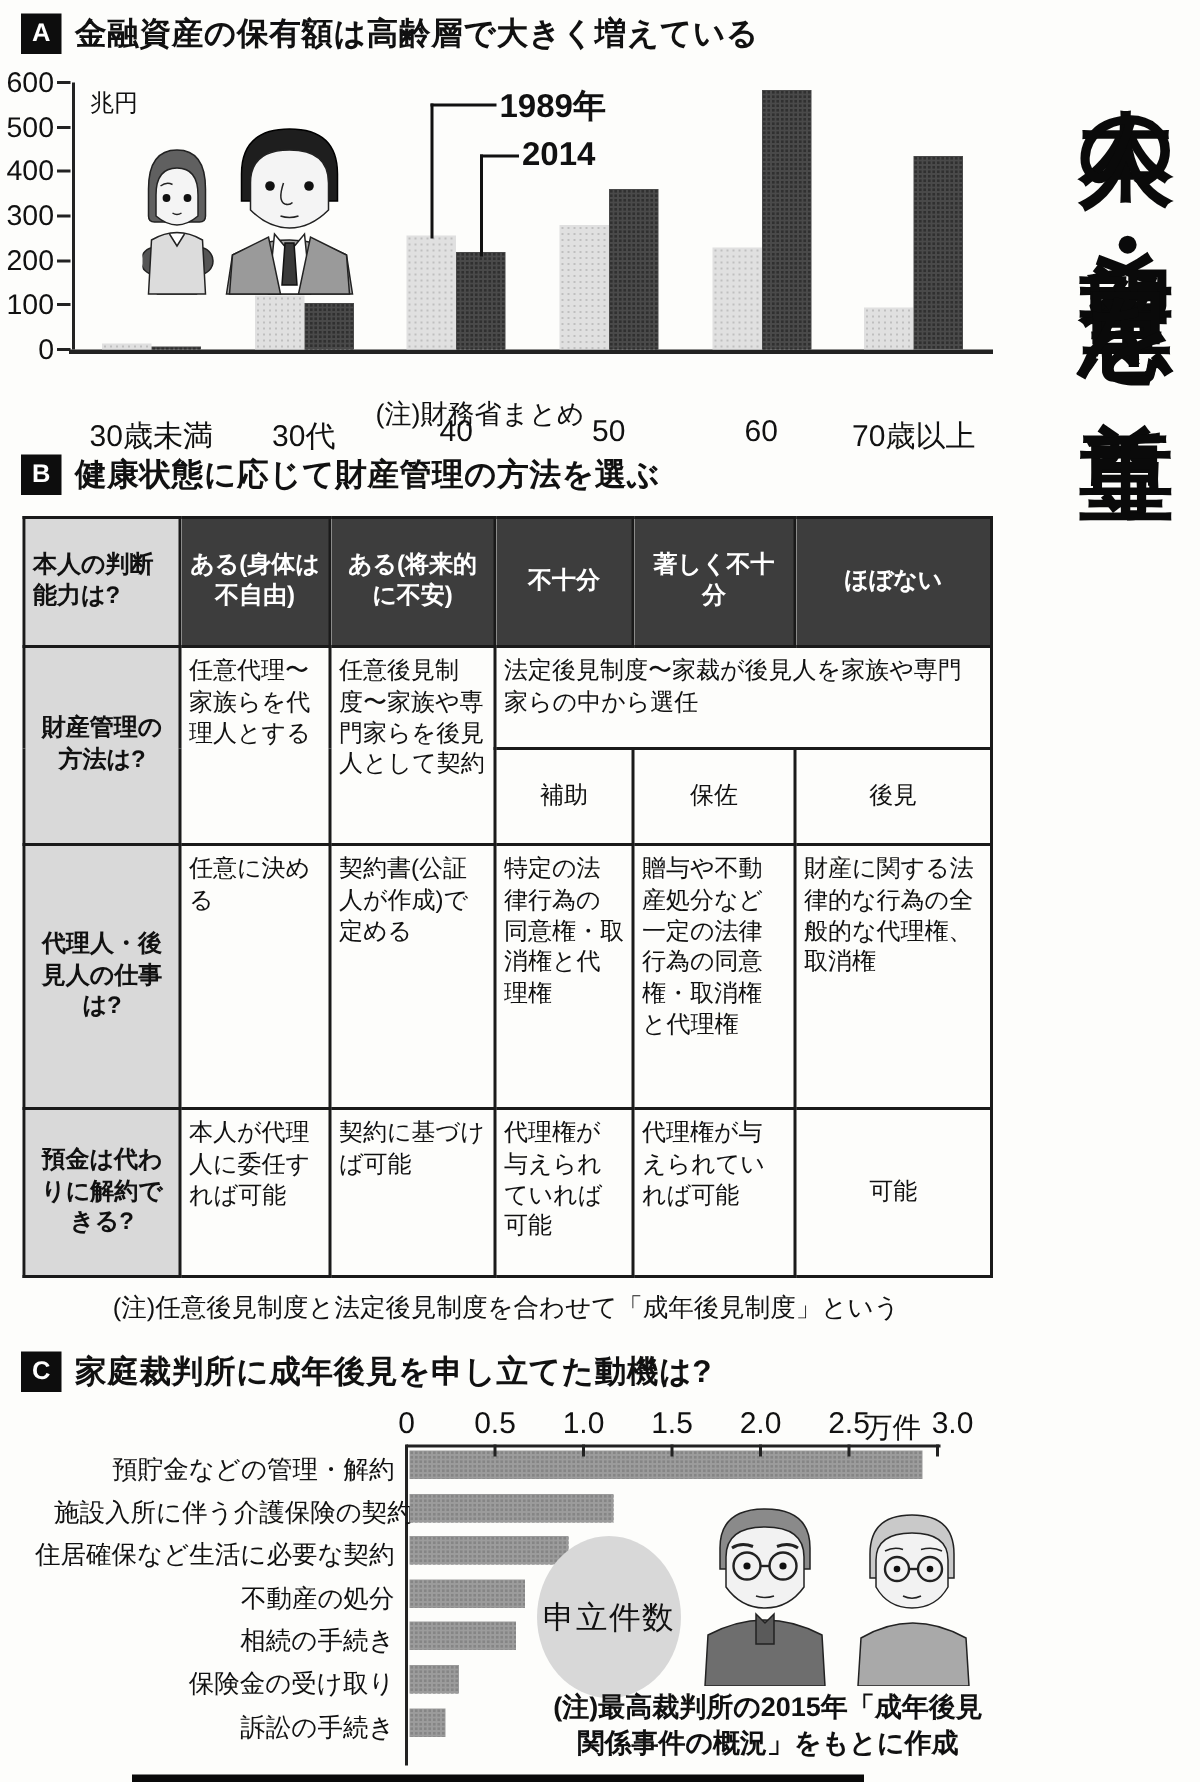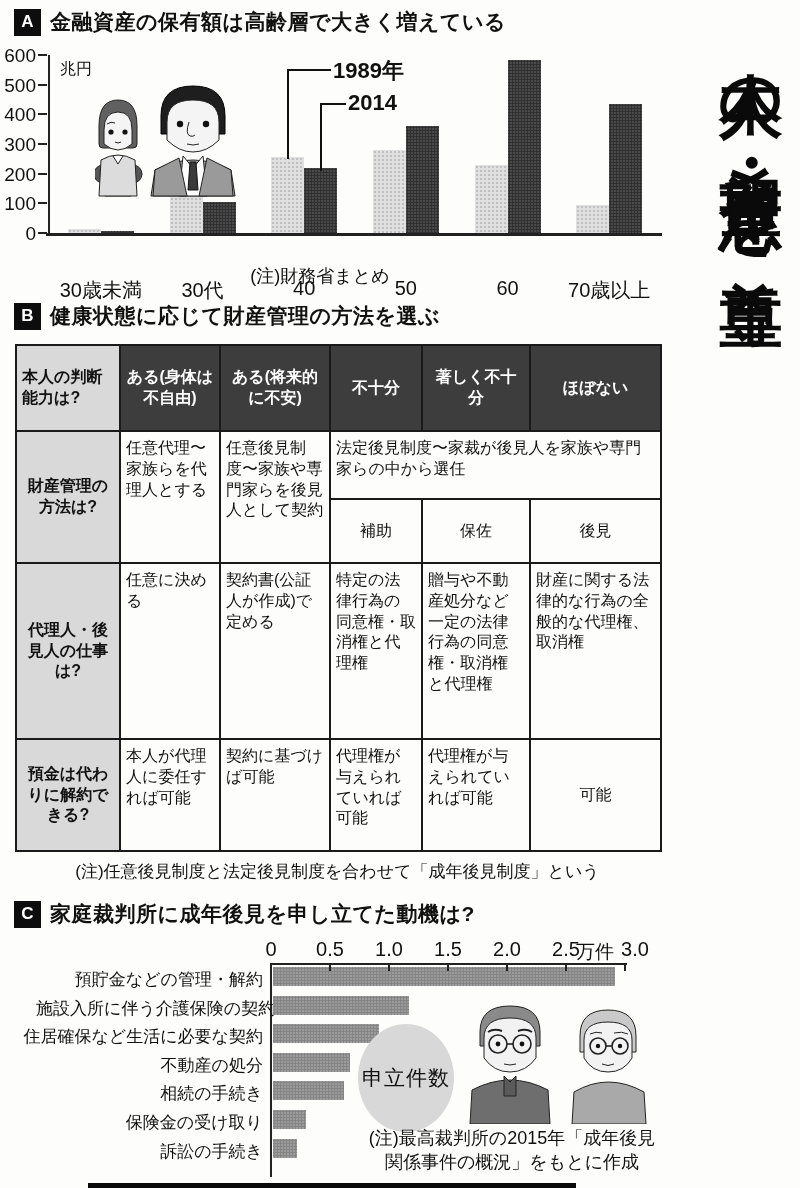--- a/index.html
+++ b/index.html
@@ -60,21 +60,21 @@
   .c-xlab { position:absolute; top:0; width:44px; text-align:center; font-size:20px; }
   #c-unit { position:absolute; left:576px; top:1px; font-size:19px; }
   .c-row-label { position:absolute; left:0; width:263px; text-align:right; font-size:17px;
     white-space:nowrap; }
   .c-bar { position:absolute; left:273px; height:19px; background-color:#9c9c9c;
     background-image:radial-gradient(#858585 1px, transparent 1.1px); background-size:3px 3px; }
   #c-circle { position:absolute; left:358px; top:86px; width:96px; height:108px; border-radius:50%;
     background:#d8d8d8; display:flex; align-items:center; justify-content:center; }
   #c-circle span { font-size:21px; letter-spacing:1px; }
   #c-note { position:absolute; left:352px; top:188px; width:320px; text-align:center;
-    font-size:18px; line-height:1.35; }
+    font-size:18px; line-height:1.35;font-weight:bold; }
 
   #bottom-rule { position:absolute; left:88px; bottom:0; width:488px; height:5px; background:#0a0a0a; }
 
   svg .ln { stroke:#222; fill:none; }
 </style>
 </head>
 <body>
 
 <div id="page">
 

